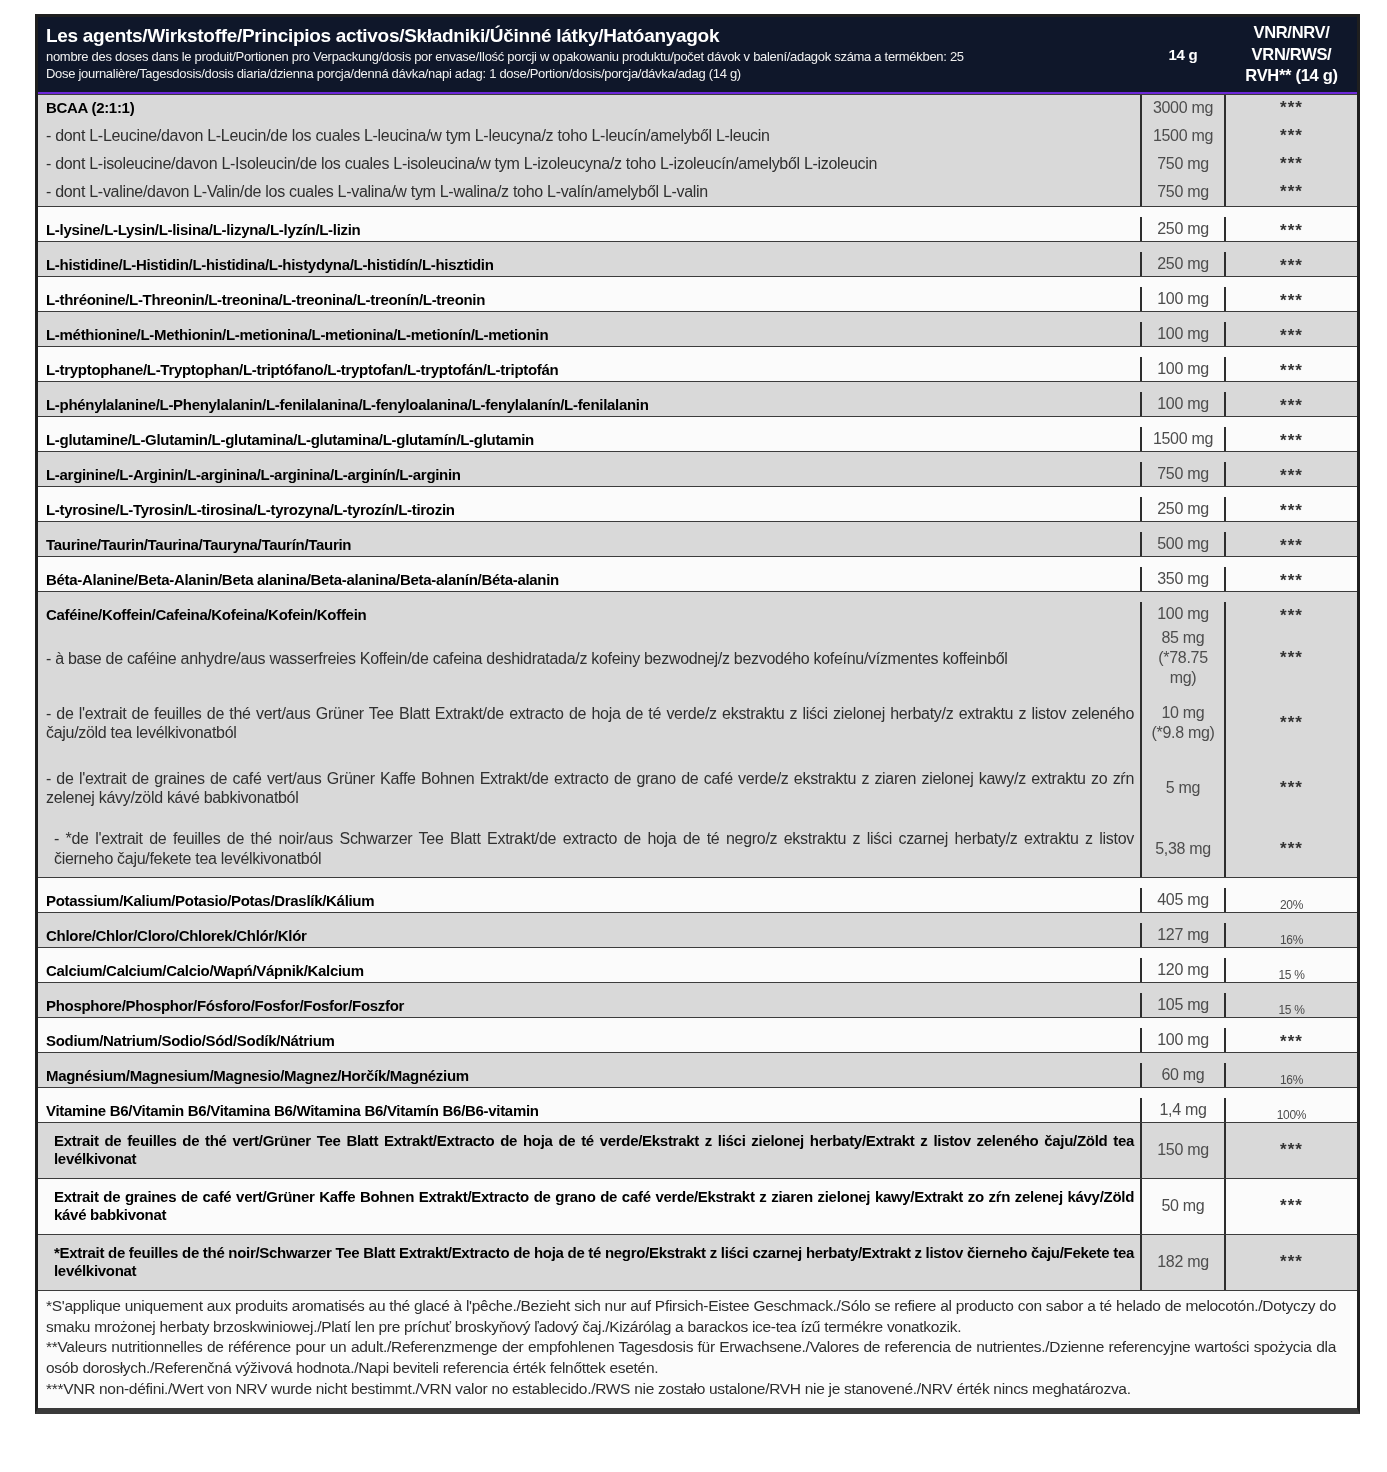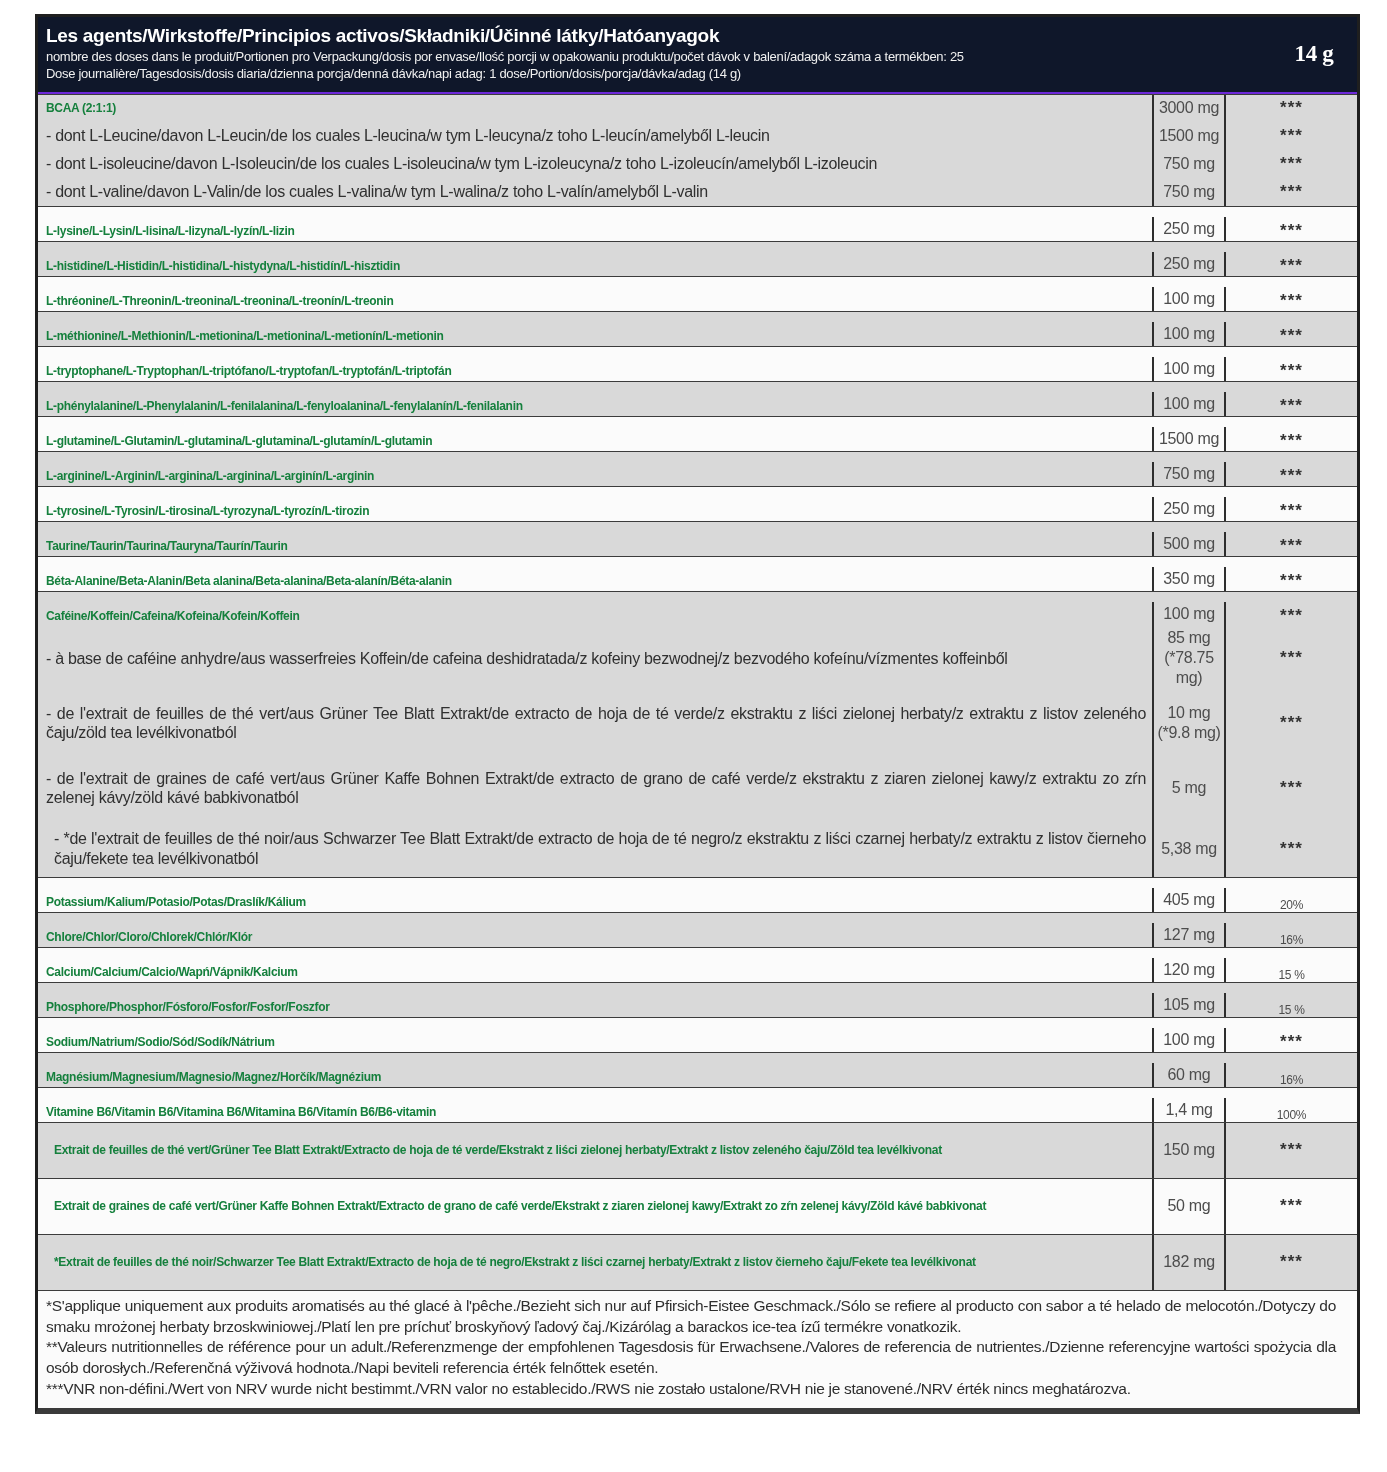--- a/index.html
+++ b/index.html
@@ -17,39 +17,39 @@
   
   .thead {
     display: flex; background: #0f172a; color: #ffffff;
     border-bottom: 2px solid #6d28d9;
   }
   .thead .h-name { flex: 1; padding: 7px 10px 9px 8px; }
   .h-title { font-size: 19px; font-weight: 700; line-height: 1.25; }
   .h-sub { font-size: 13px; font-weight: 400; line-height: 1.35; color: #f0f0f0; }
   .thead .h-amount {
     width: 86px; display: flex; align-items: center; justify-content: center;
-    font-size: 23px; font-weight: 700; font-family: Liberation Serif, serif;
+    font-size: 15px; font-weight: 700;
   }
   .thead .h-nrv {
     width: 131px; display: flex; align-items: center; justify-content: center;
     font-size: 16.5px; font-weight: 700; text-align: center;
     white-space: pre-line; line-height: 1.3; padding: 4px 2px;
   }
   
   .tbody .row { display: flex; border-top: 1px solid #3c3c3c; background: #fbfbfb; }
   .tbody .row.joined { border-top: none; }
   .tbody .row.shade { background: #d9d9d9; }
   .cell.name {
     flex: 1; padding: 2px 6px 2px 8px; display: flex; flex-direction: column;
-    justify-content: center; font-size: 12px; font-weight: 700; color: #15803d;
+    justify-content: center; font-size: 15px; font-weight: 700; color: #000000;
     line-height: 1.22; text-align: justify;
   }
   .row.sub .cell.name { font-weight: 400; font-size: 16px; color: #303030; }
   .cell.amount {
-    width: 74px; border-left: 2px solid #2e2e2e; border-right: 2px solid #2e2e2e;
+    width: 86px; border-left: 2px solid #2e2e2e; border-right: 2px solid #2e2e2e;
     display: flex; align-items: center; justify-content: center; text-align: center;
     font-size: 16px; color: #4d4d4d; white-space: pre-line; line-height: 1.25;
     padding: 2px 1px;
   }
   .cell.nrv {
     width: 131px; display: flex; align-items: center; justify-content: center;
     font-size: 12px; color: #4d4d4d; text-align: center;
   }
   .cell.nrv.stars { font-weight: 700; color: #333333; letter-spacing: 1px; font-size: 17px; }
   .h-sm { min-height: 28px; }
@@ -70,20 +70,23 @@
 
 <div class="label-table">
 
   <div class="thead">
     <div class="h-name">
       <div class="h-title">Les agents/Wirkstoffe/Principios activos/Składniki/Účinné látky/Hatóanyagok</div>
       <div class="h-sub">nombre des doses dans le produit/Portionen pro Verpackung/dosis por envase/Ilość porcji w opakowaniu produktu/počet dávok v balení/adagok száma a termékben: 25</div>
       <div class="h-sub">Dose journalière/Tagesdosis/dosis diaria/dzienna porcja/denná dávka/napi adag: 1 dose/Portion/dosis/porcja/dávka/adag (14 g)</div>
     </div>
     <div class="h-amount">14 g</div>
+    <div class="h-nrv">VNR/NRV/
+VRN/RWS/
+RVH** (14 g)</div>
   </div>
 
   <div class="tbody">
       <div class="row h-sm shade">
       <div class="cell name">BCAA (2:1:1)</div>
       <div class="cell amount">3000 mg</div>
       <div class="cell nrv stars">***</div>
     </div>
       <div class="row h-sm shade sub joined">
       <div class="cell name">- dont L-Leucine/davon L-Leucin/de los cuales L-leucina/w tym L-leucyna/z toho L-leucín/amelyből L-leucin</div>

